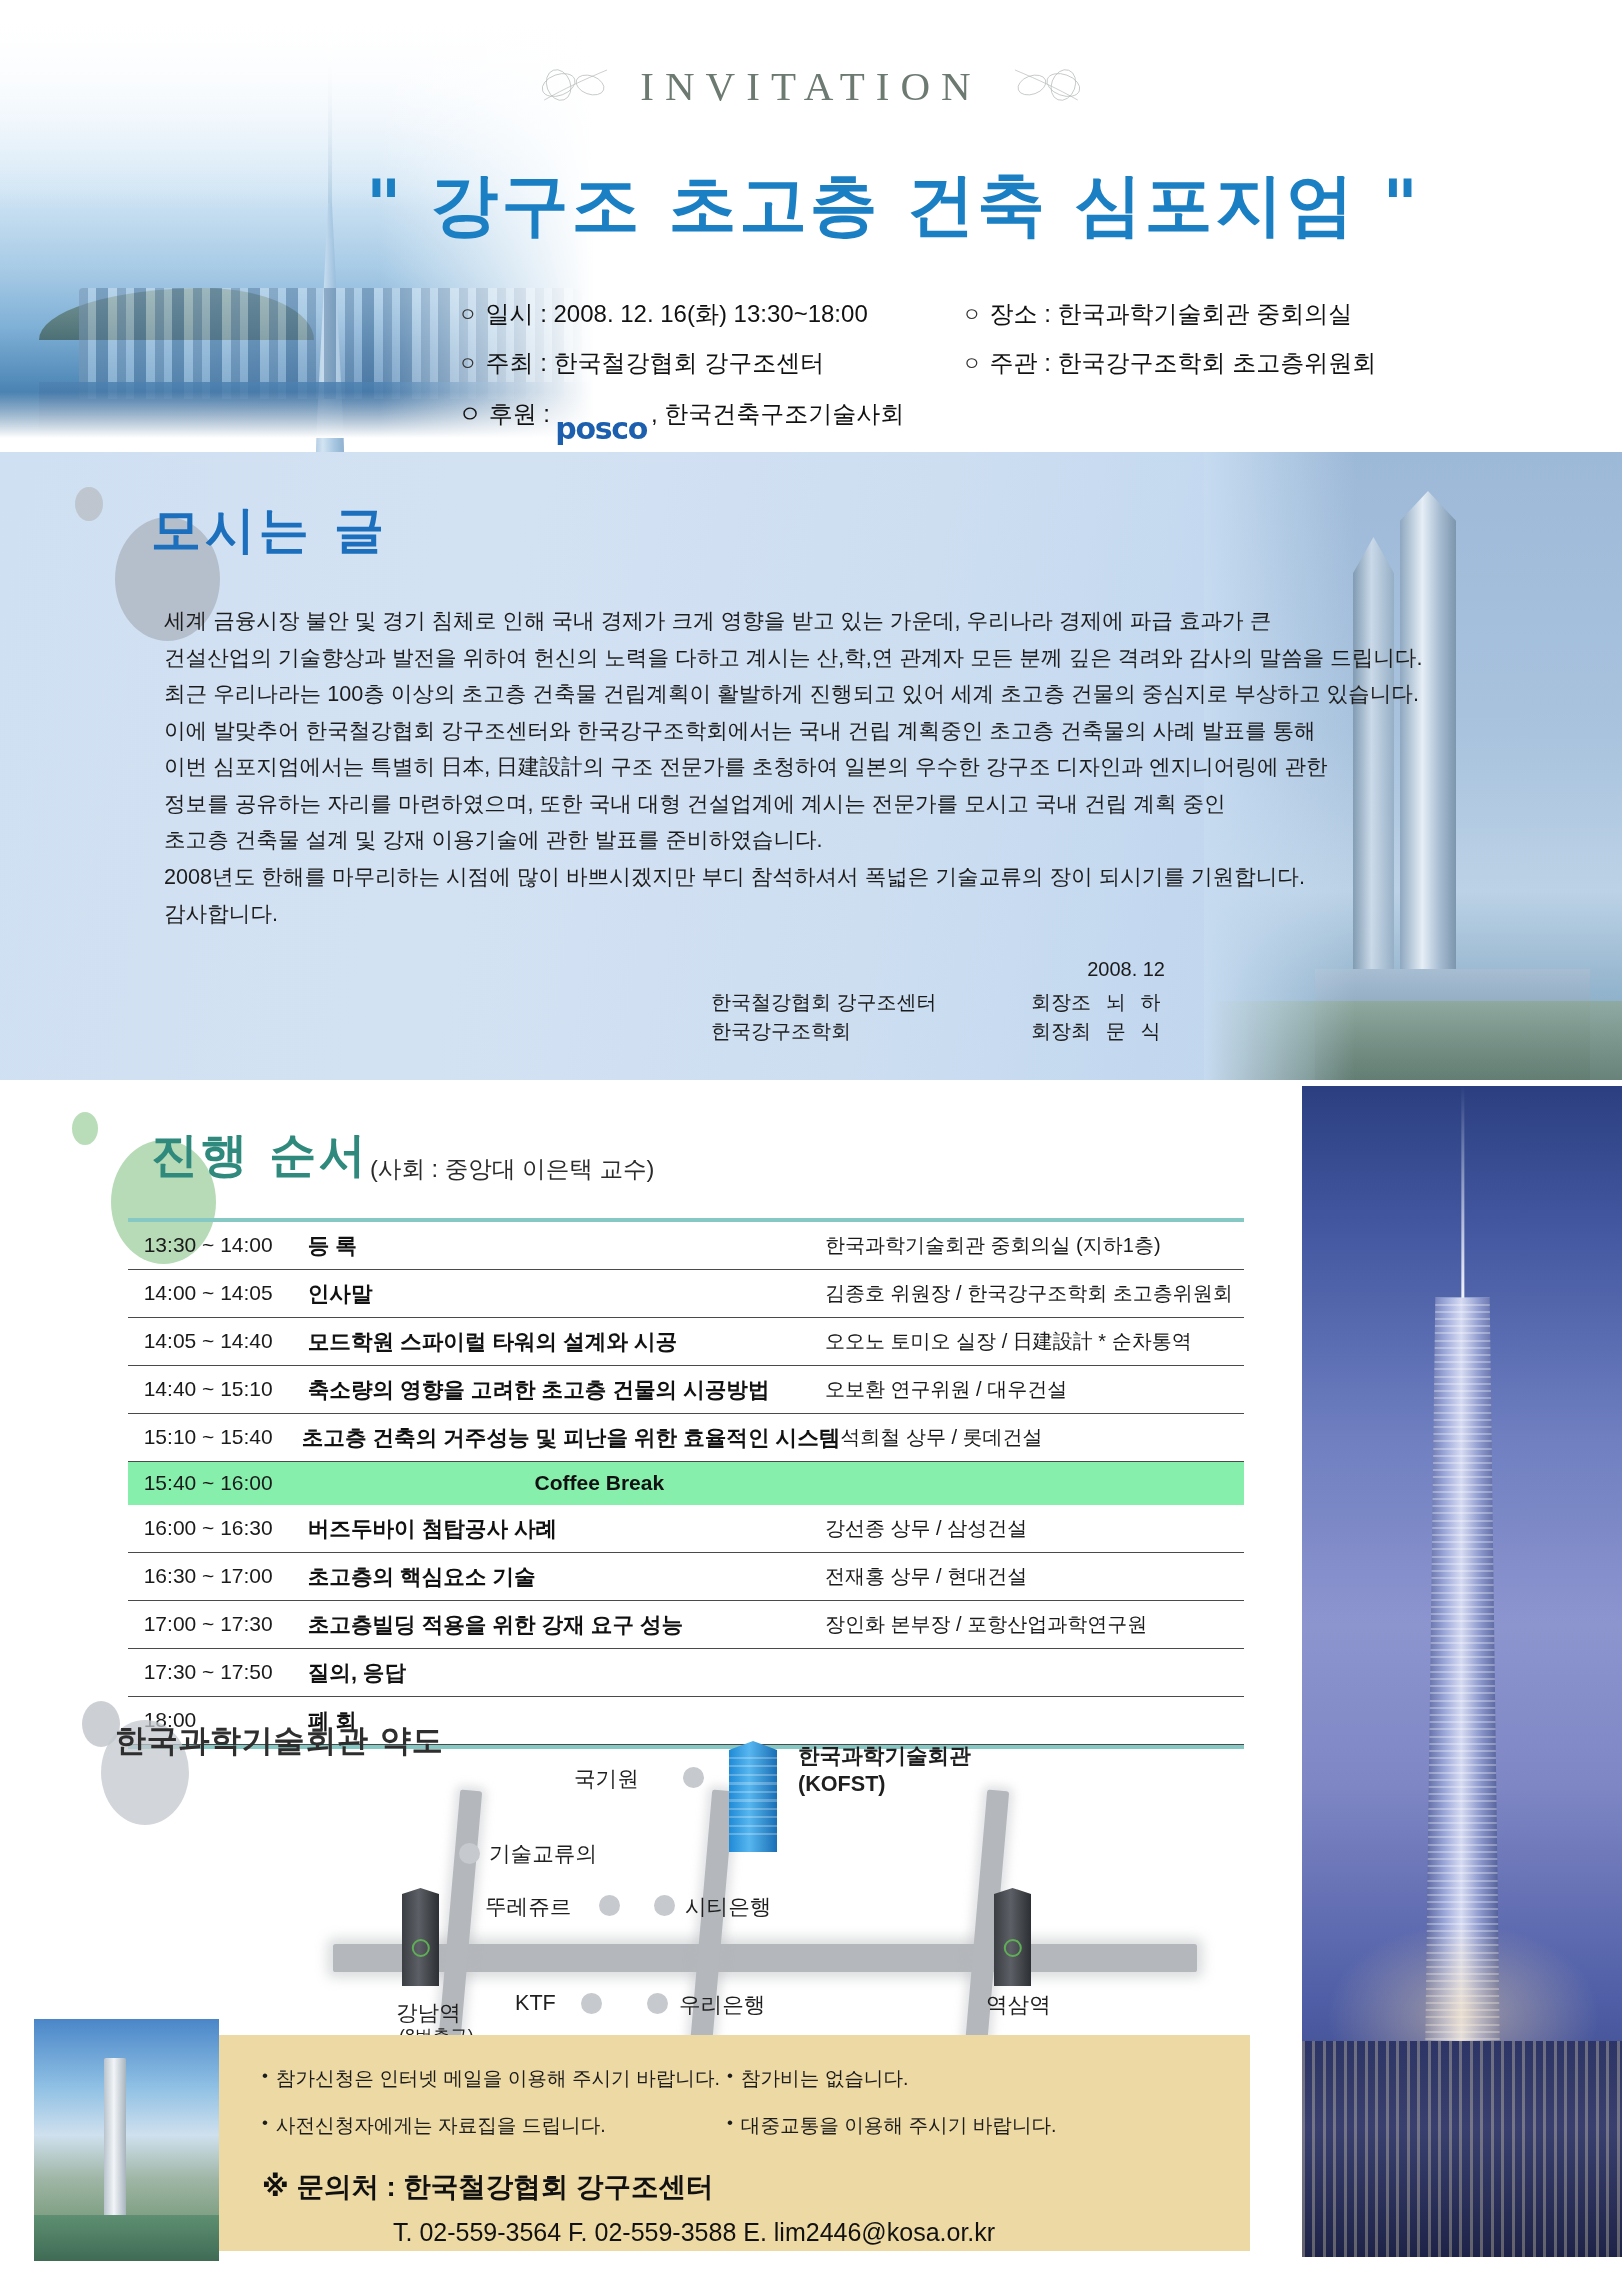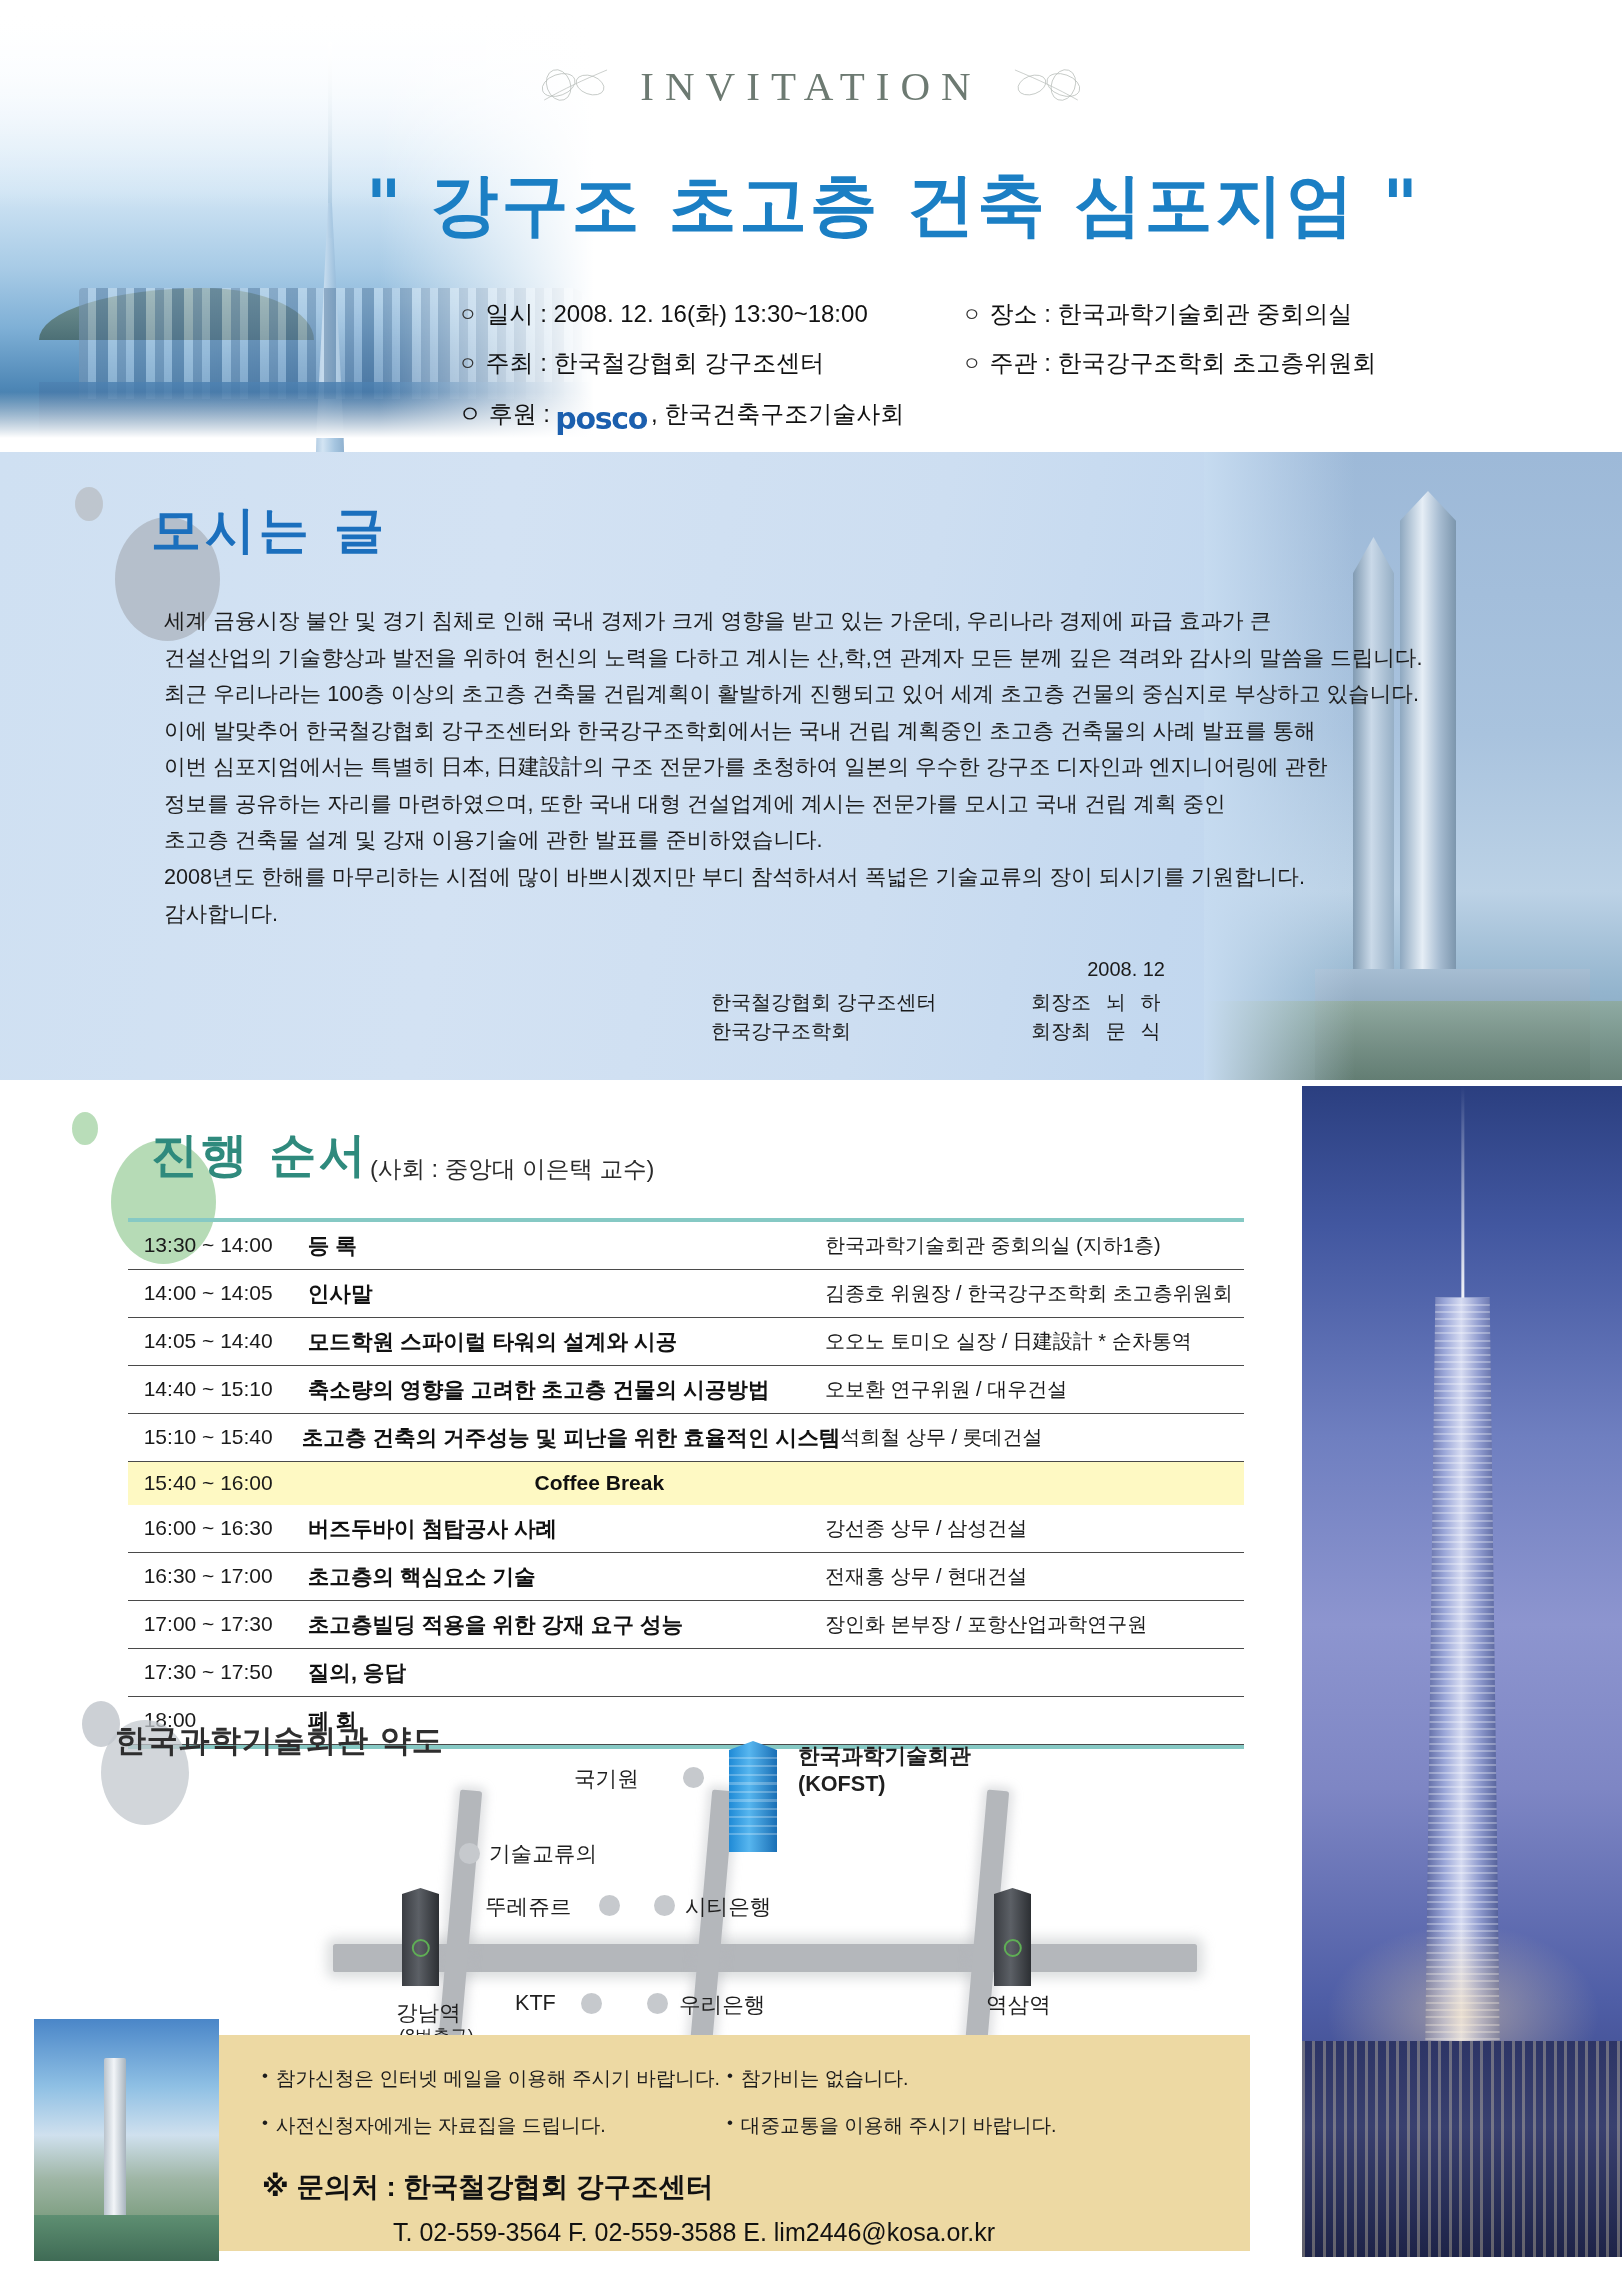--- a/index.html
+++ b/index.html
@@ -49,21 +49,21 @@
   .main-title{position:absolute;left:366px;top:160px;width:916px;text-align:center;
     font-size:68px;font-weight:bold;color:#1b7fc4;letter-spacing:2.6px;white-space:nowrap;
     font-family:"DejaVu Sans","Liberation Sans",sans-serif;}
 
   .meta{position:absolute;left:458px;top:298px;width:1047px;}
   .meta-row{display:flex;margin-bottom:17px;}
   .meta-cell{font-size:24px;color:#111;white-space:nowrap;display:flex;align-items:center;}
   .meta-cell.c1{width:504px;}
   .meta-bullet{font-size:19.6px;margin-right:7.9px;color:#333;}
   .posco-logo{font-family:"DejaVu Sans","Liberation Sans",sans-serif;font-weight:bold;
-    font-size:30px;color:#1b5fae;letter-spacing:-1.3px;margin:0 3.9px 0 5.2px;position:relative;top:5px;}
+    font-size:30px;color:#1b5fae;letter-spacing:-1.3px;margin:0 3.9px 0 5.2px;position:relative;top:15px;}
 
   
   .letter{position:absolute;left:0;top:452px;width:1623px;height:628px;overflow:hidden;
     background:linear-gradient(100deg,#cfe0f2 0%, #d3e2f3 30%, #cddef1 55%, #c3d8ef 72%, #b9d2ec 100%);}
   .letter-photo{position:absolute;right:0;top:0;width:419px;height:628px;
     background:linear-gradient(180deg,#9db9d8 0%, #a9c3de 45%, #bcd2e6 70%, #93b4cd 86%, #7e9db8 100%);}
   .lp-fade{position:absolute;left:0;top:0;width:151px;height:100%;
     background:linear-gradient(90deg,#c6dbf0 0%, rgba(198,219,240,0) 100%);}
   .lp-tower-a{position:absolute;left:196px;top:39px;width:56px;height:497px;
     background:linear-gradient(90deg,#8ea8c0,#e6eef6 40%,#a8bdd2 70%,#7c96ad);
@@ -99,21 +99,21 @@
   .prog-head{left:151px;top:1124px;font-size:47px;color:#2f8a7d;letter-spacing:2.6px;}
   .prog-sub{position:absolute;left:370px;top:1153px;font-size:23.6px;color:#2b2b2b;white-space:nowrap;}
 
   .sched{position:absolute;left:128px;top:1218px;width:1116px;}
   .sched-rule-top,.sched-rule-bot{height:3.9px;background:#86c9c4;}
   .srow{display:flex;align-items:center;height:47px;border-bottom:1.3px solid #4a4a4a;}
   .srow:last-of-type{border-bottom:none;}
   .srow .time{width:164px;padding-left:15.7px;font-size:21px;color:#1a1a1a;white-space:nowrap;}
   .srow .topic{flex:1;font-size:21.6px;font-weight:bold;color:#111;white-space:nowrap;}
   .srow .who{width:419px;font-size:20px;color:#1a1a1a;white-space:nowrap;}
-  .srow.break{background:#fef9c3;border-bottom:none;height:43px;}
+  .srow.break{background:#86efac;border-bottom:none;height:43px;}
   .srow.break .topic{font-weight:bold;font-size:21px;text-align:center;padding-right:353px;}
 
   
   .map-head{left:115px;top:1720px;font-size:31px;color:#2e2e2e;letter-spacing:0.7px;}
   .mapwrap{position:absolute;left:281px;top:1728px;width:968px;height:314px;}
   .road{position:absolute;background:#b4b7bb;}
   .road-h{left:52px;top:216px;width:864px;height:27.5px;border-radius:2.6px;
     box-shadow:0 0 11.8px 6.5px rgba(180,183,187,.45);}
   .road-v{width:22px;height:281px;border-radius:2.6px;box-shadow:0 0 9.2px 4.6px rgba(180,183,187,.4);}
   .poi{position:absolute;width:21px;height:21px;border-radius:50%;background:#c6c9cd;}

